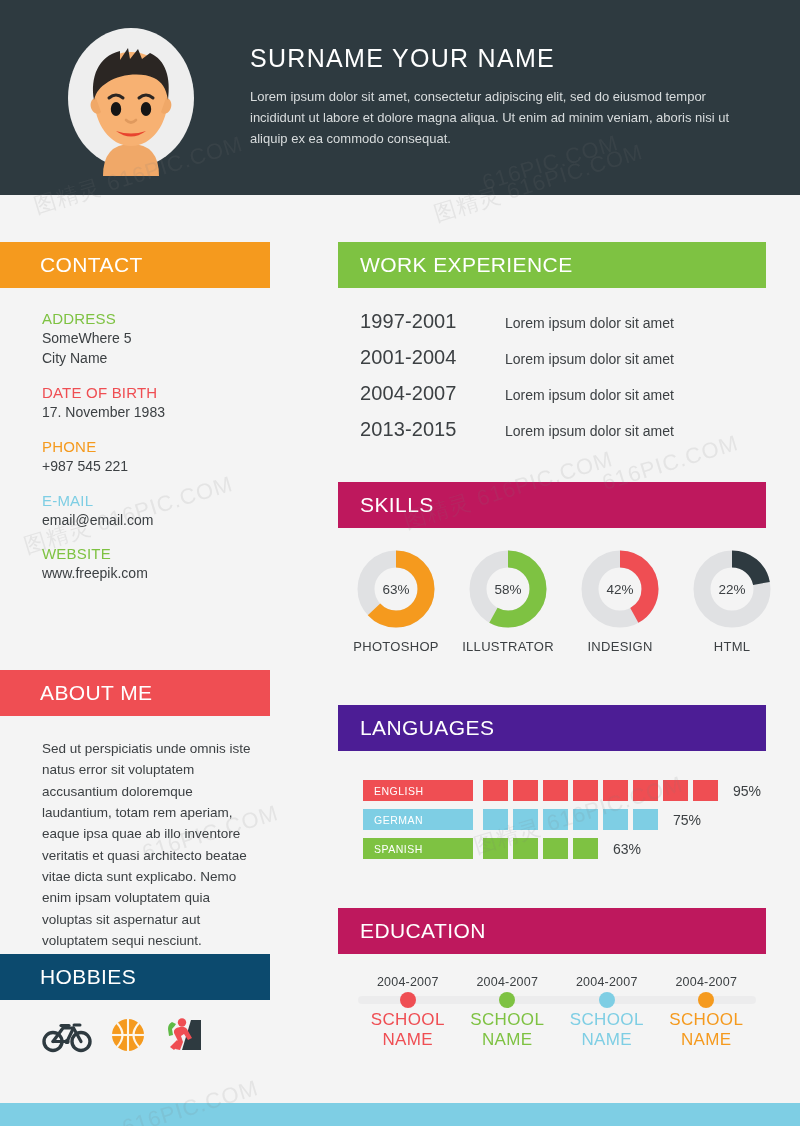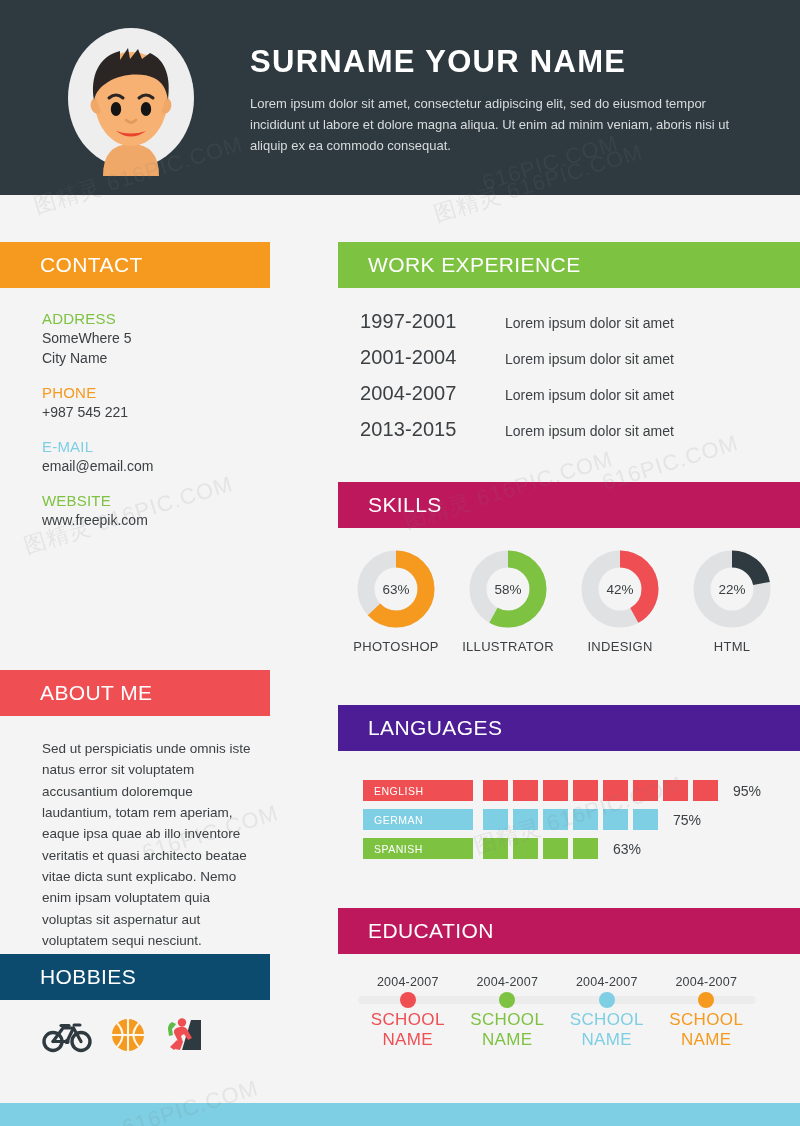--- a/index.html
+++ b/index.html
@@ -27,24 +27,24 @@
     position: absolute;
     left: 58px; top: 26px;
     width: 146px; height: 150px;
   }
   .header-text {
     position: absolute;
     left: 250px; top: 44px;
     width: 500px;
   }
   .name-title {
-    font-size: 31px;
+    font-size: 25px;
     letter-spacing: 1.3px;
     color: #ffffff;
-    font-weight: 700;
+    font-weight: 400;
     line-height: 1.15;
     white-space: nowrap;
   }
   .header-summary {
     margin-top: 13px;
     font-size: 13px;
     line-height: 1.63;
     color: #d8dcdd;
     width: 482px;
   }
@@ -56,21 +56,21 @@
     align-items: center;
     box-sizing: border-box;
   }
   .bar-label {
     color: #ffffff;
     font-size: 21px;
     font-weight: 400;
     letter-spacing: 0.4px;
   }
   .bar-left { left: 0; width: 270px; height: 46px; padding-left: 40px; }
-  .bar-right { left: 338px; width: 462px; height: 46px; padding-left: 30px; }
+  .bar-right { left: 338px; width: 428px; height: 46px; padding-left: 22px; }
 
   
   .left-body { position: absolute; left: 42px; }
 
   .contact-group { margin-bottom: 15px; }
   .contact-key {
     font-size: 15px;
     letter-spacing: 0.2px;
     margin-bottom: 2px;
   }
@@ -259,20 +259,24 @@
   </div>
 </div>
 
 <div class="bar bar-left" style="top:242px; background:#f59a1e;">
   <span class="bar-label">CONTACT</span>
 </div>
 <div class="left-body" style="top:310px;">
   <div class="contact-group">
     <div class="contact-key" style="color:#7ec242;">ADDRESS</div>
     <div class="contact-val">SomeWhere 5<br>City Name</div>
+  </div>
+  <div class="contact-group">
+    <div class="contact-key" style="color:#ef4e53;">DATE OF BIRTH</div>
+    <div class="contact-val">17. November 1983</div>
   </div>
   <div class="contact-group">
     <div class="contact-key" style="color:#f59a1e;">PHONE</div>
     <div class="contact-val">+987 545 221</div>
   </div>
   <div class="contact-group">
     <div class="contact-key" style="color:#7ecee4;">E-MAIL</div>
     <div class="contact-val">email@email.com</div>
   </div>
   <div class="contact-group">

